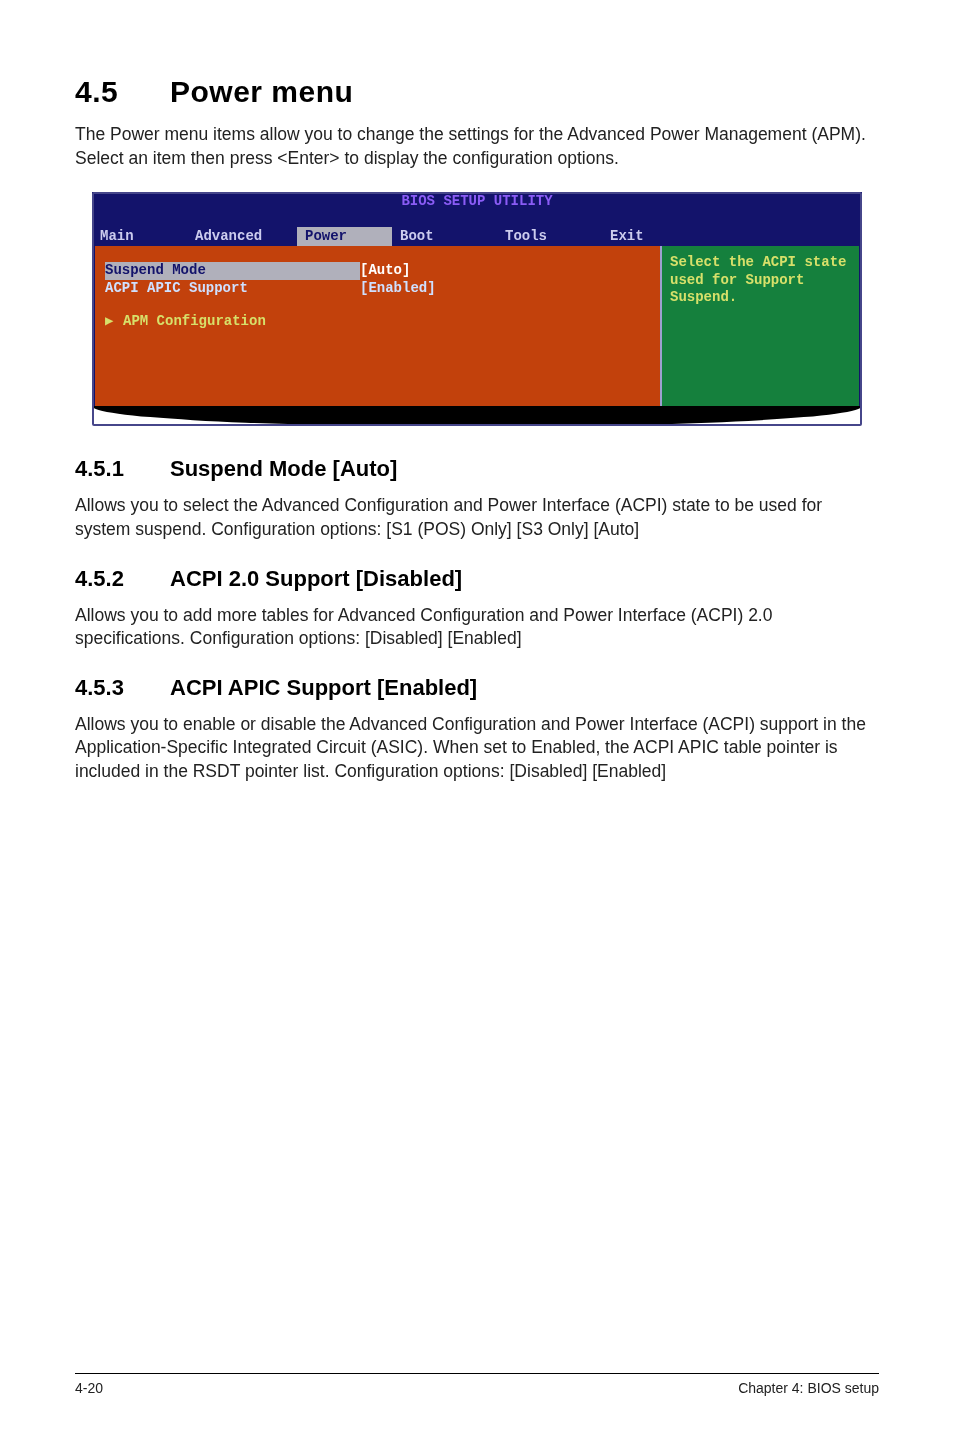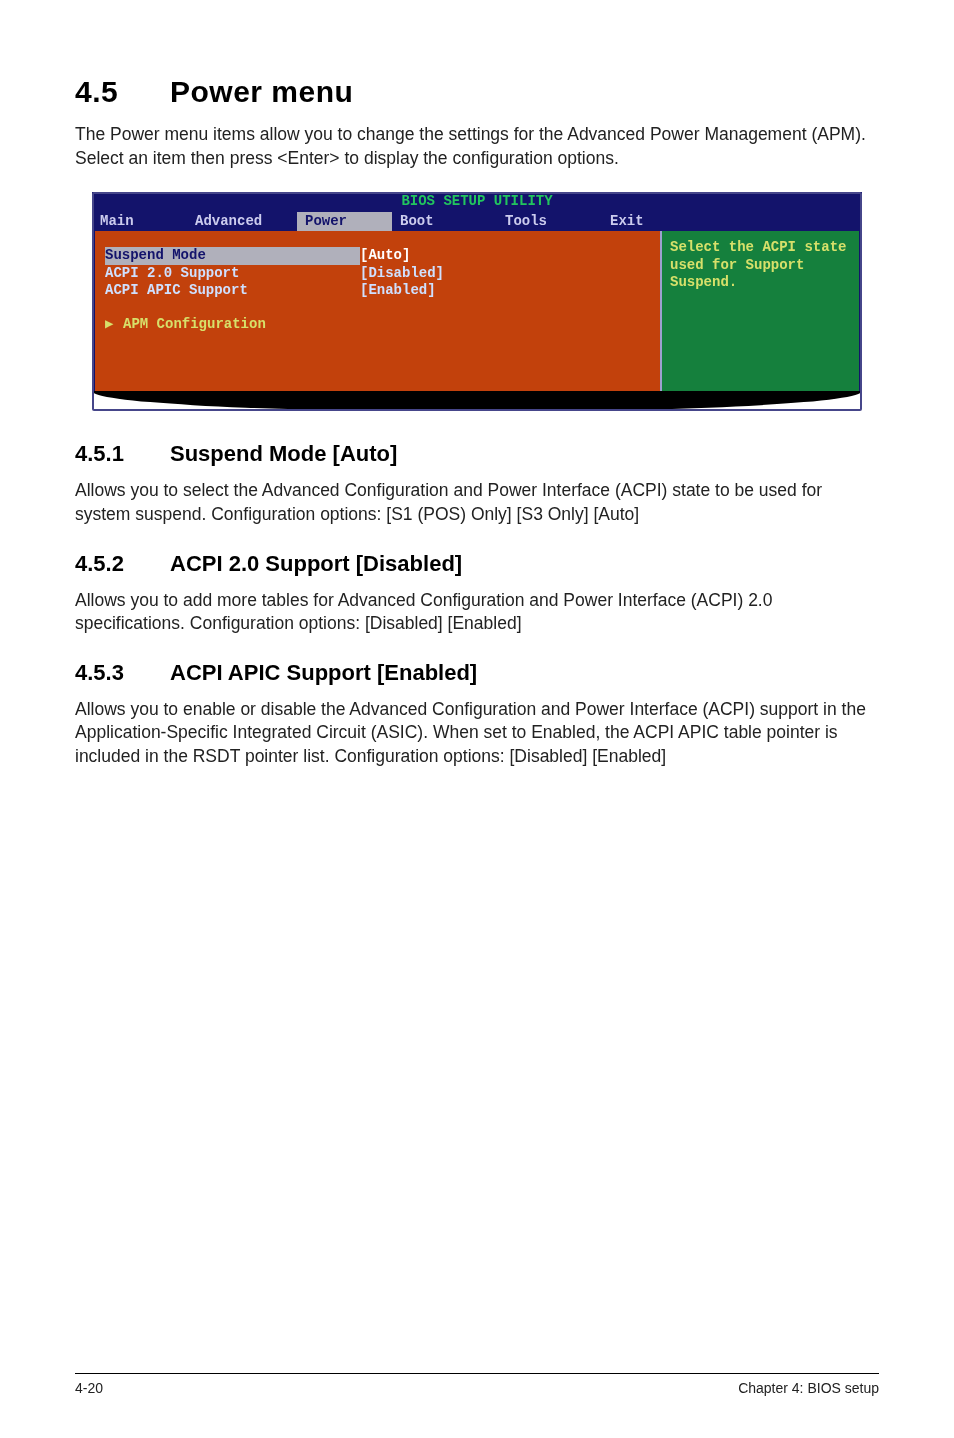--- a/index.html
+++ b/index.html
@@ -6,23 +6,23 @@
   html, body { width: 954px; height: 1438px; background: #fff; font-family: Arial, Helvetica, sans-serif; color: #000; }
   .page { padding: 75px 75px 4px 75px; position: relative; height: 1438px; }
 
   h1.title { font-size: 30px; font-weight: bold; margin-bottom: 14px; letter-spacing: 0.5px; }
   h1.title .num { display: inline-block; width: 95px; }
   p.intro { font-size: 17.5px; line-height: 1.35; margin-bottom: 22px; color: #222; }
 
   
   .bios-wrap { width: 100%; display: flex; justify-content: center; margin-bottom: 30px; }
   .bios { width: 770px; font-family: "Courier New", monospace; font-size: 14px; font-weight: bold; line-height: 1.25; }
-  .bios-header { background: #13136b; color: #22c55e; text-align: center; padding: 1px 0; }
+  .bios-header { background: #13136b; color: #8b5cf6; text-align: center; padding: 1px 0; }
   .tabbar { display: flex; background: #13136b; }
-  .tab { padding: 1px 8px; color: #cce; background: #13136b; }
+  .tab { padding: 1px 8px; color: #cce; background: #13136b; margin-top: 15px; }
   .tab.main { width: 95px; }
   .tab.advanced { width: 110px; }
   .tab.power { width: 95px; background: #b0b0bb; color: #13136b; }
   .tab.boot { width: 105px; }
   .tab.tools { width: 105px; }
   .tab.exit { width: 95px; }
   .bios-body { display: flex; border-left: 3px solid #13136b; border-right: 3px solid #13136b; background: #13136b; height: 160px; }
   .bios-left { flex: 1; background: #c2410c; padding: 10px 10px 10px 10px; color: #fff; }
   .bios-right { width: 199px; background: #15803d; border-left: 2px solid #9ea0d0; padding: 8px 8px; color: #d7e06a; }
   .bios-row { display: flex; }
@@ -66,24 +66,20 @@
           <div class="tab exit">Exit</div>
         </div>
         <div class="bios-body">
           <div class="bios-left">
             <div style="height:6px"></div>
             <div class="bios-row sel">
               <div class="bios-key">Suspend Mode</div>
               <div class="bios-val">[Auto]</div>
             </div>
             <div class="bios-row">
-              <div class="bios-key">ACPI 2.0 Support</div>
-              <div class="bios-val">[Disabled]</div>
-            </div>
-            <div class="bios-row">
               <div class="bios-key">ACPI APIC Support</div>
               <div class="bios-val">[Enabled]</div>
             </div>
             <div style="height:16px"></div>
             <div class="arrow-row">
               <span class="tri">▶</span><span>APM Configuration</span>
             </div>
           </div>
           <div class="bios-right">
             <div>Select the ACPI state</div>

